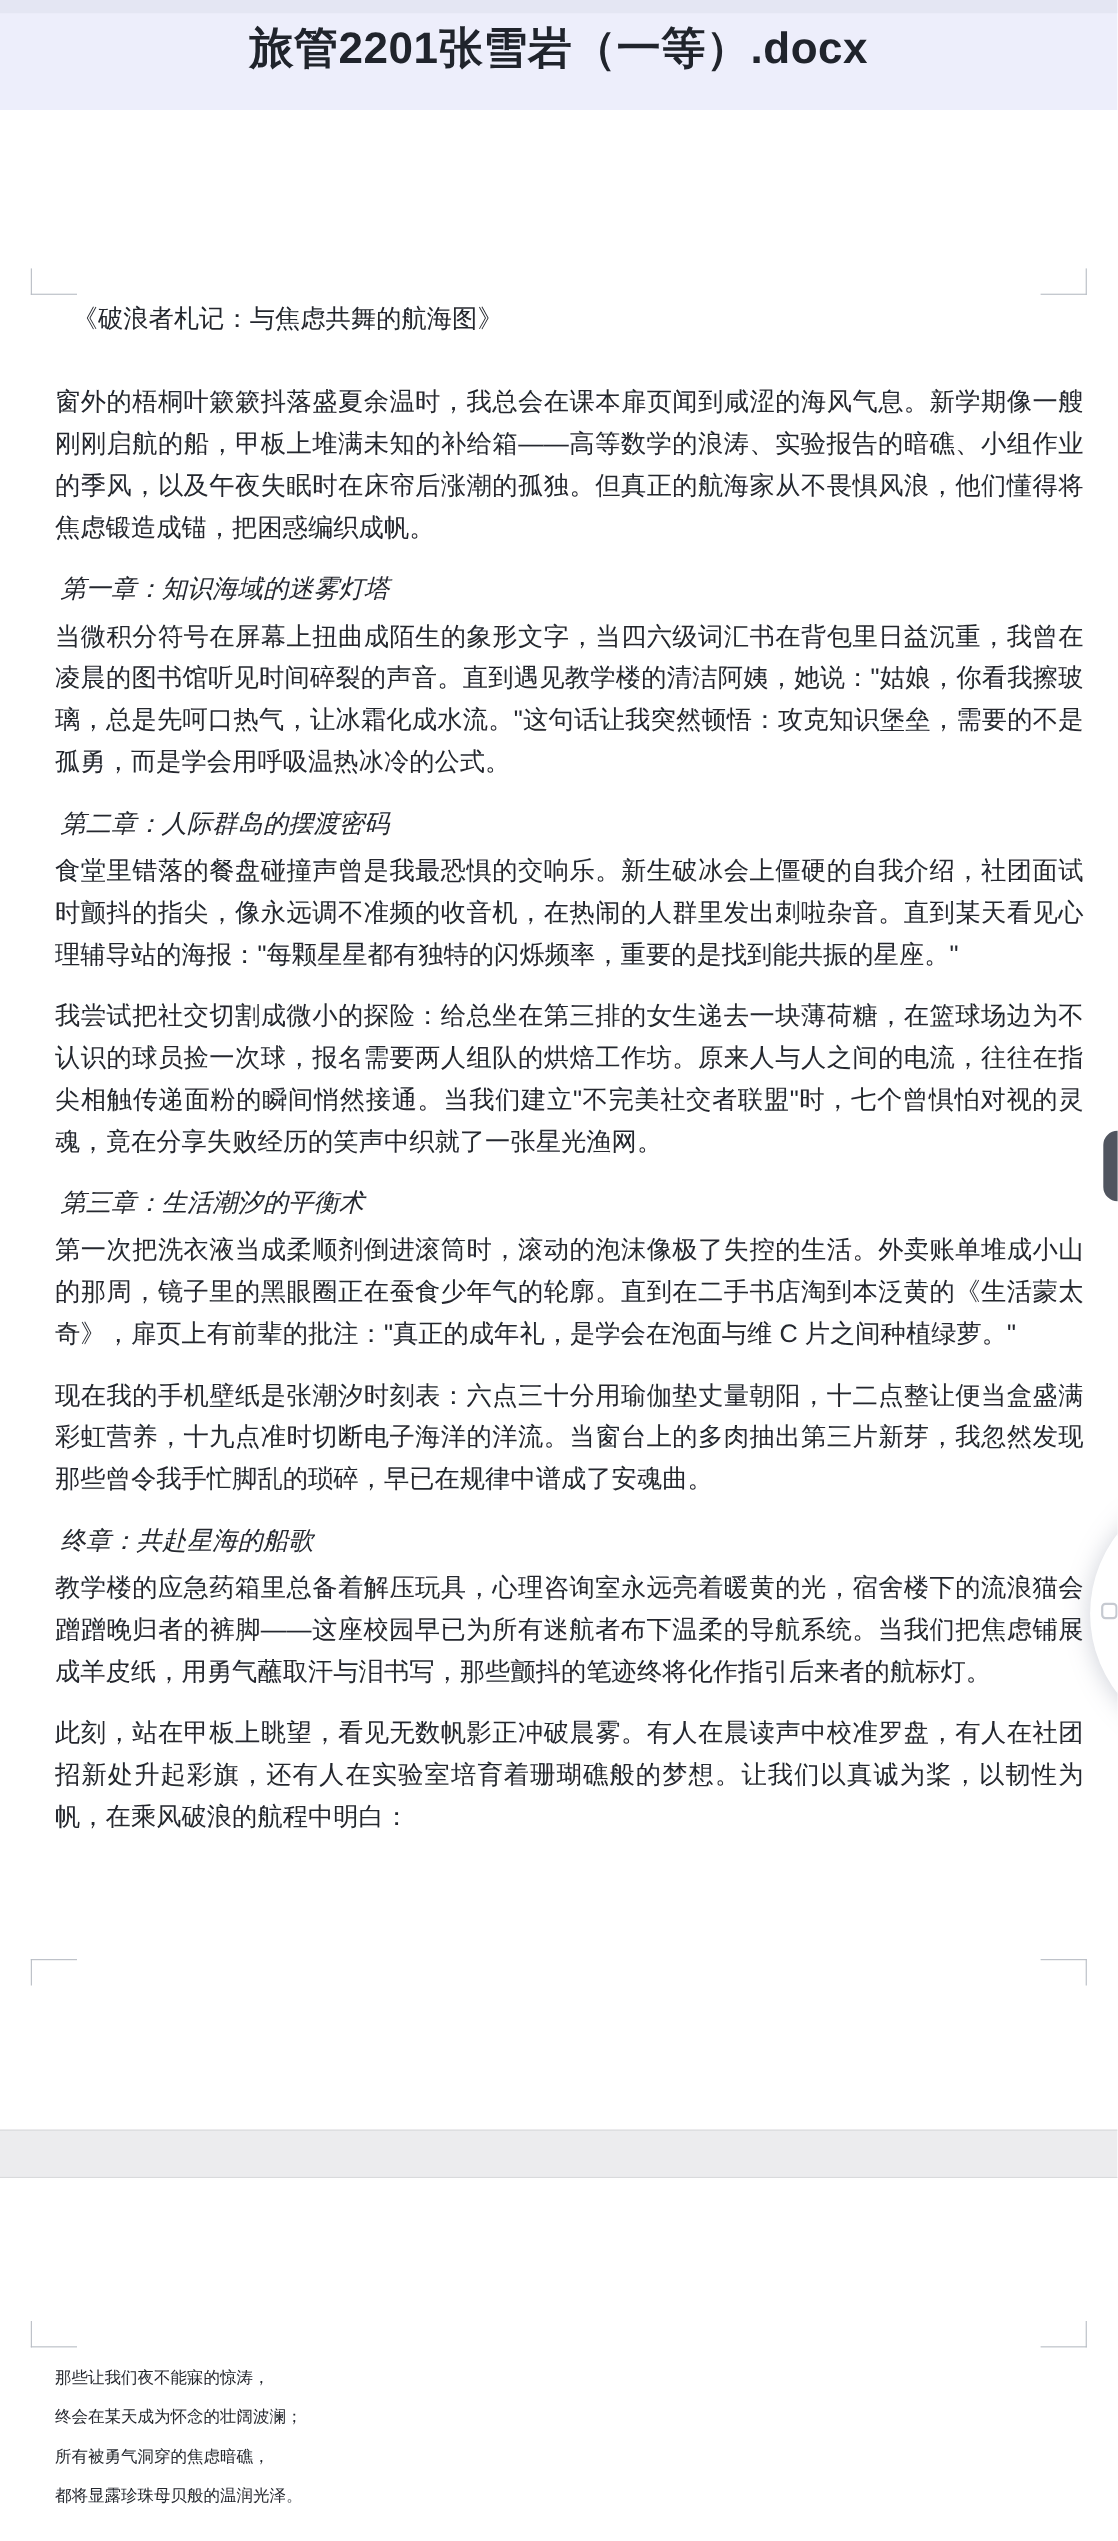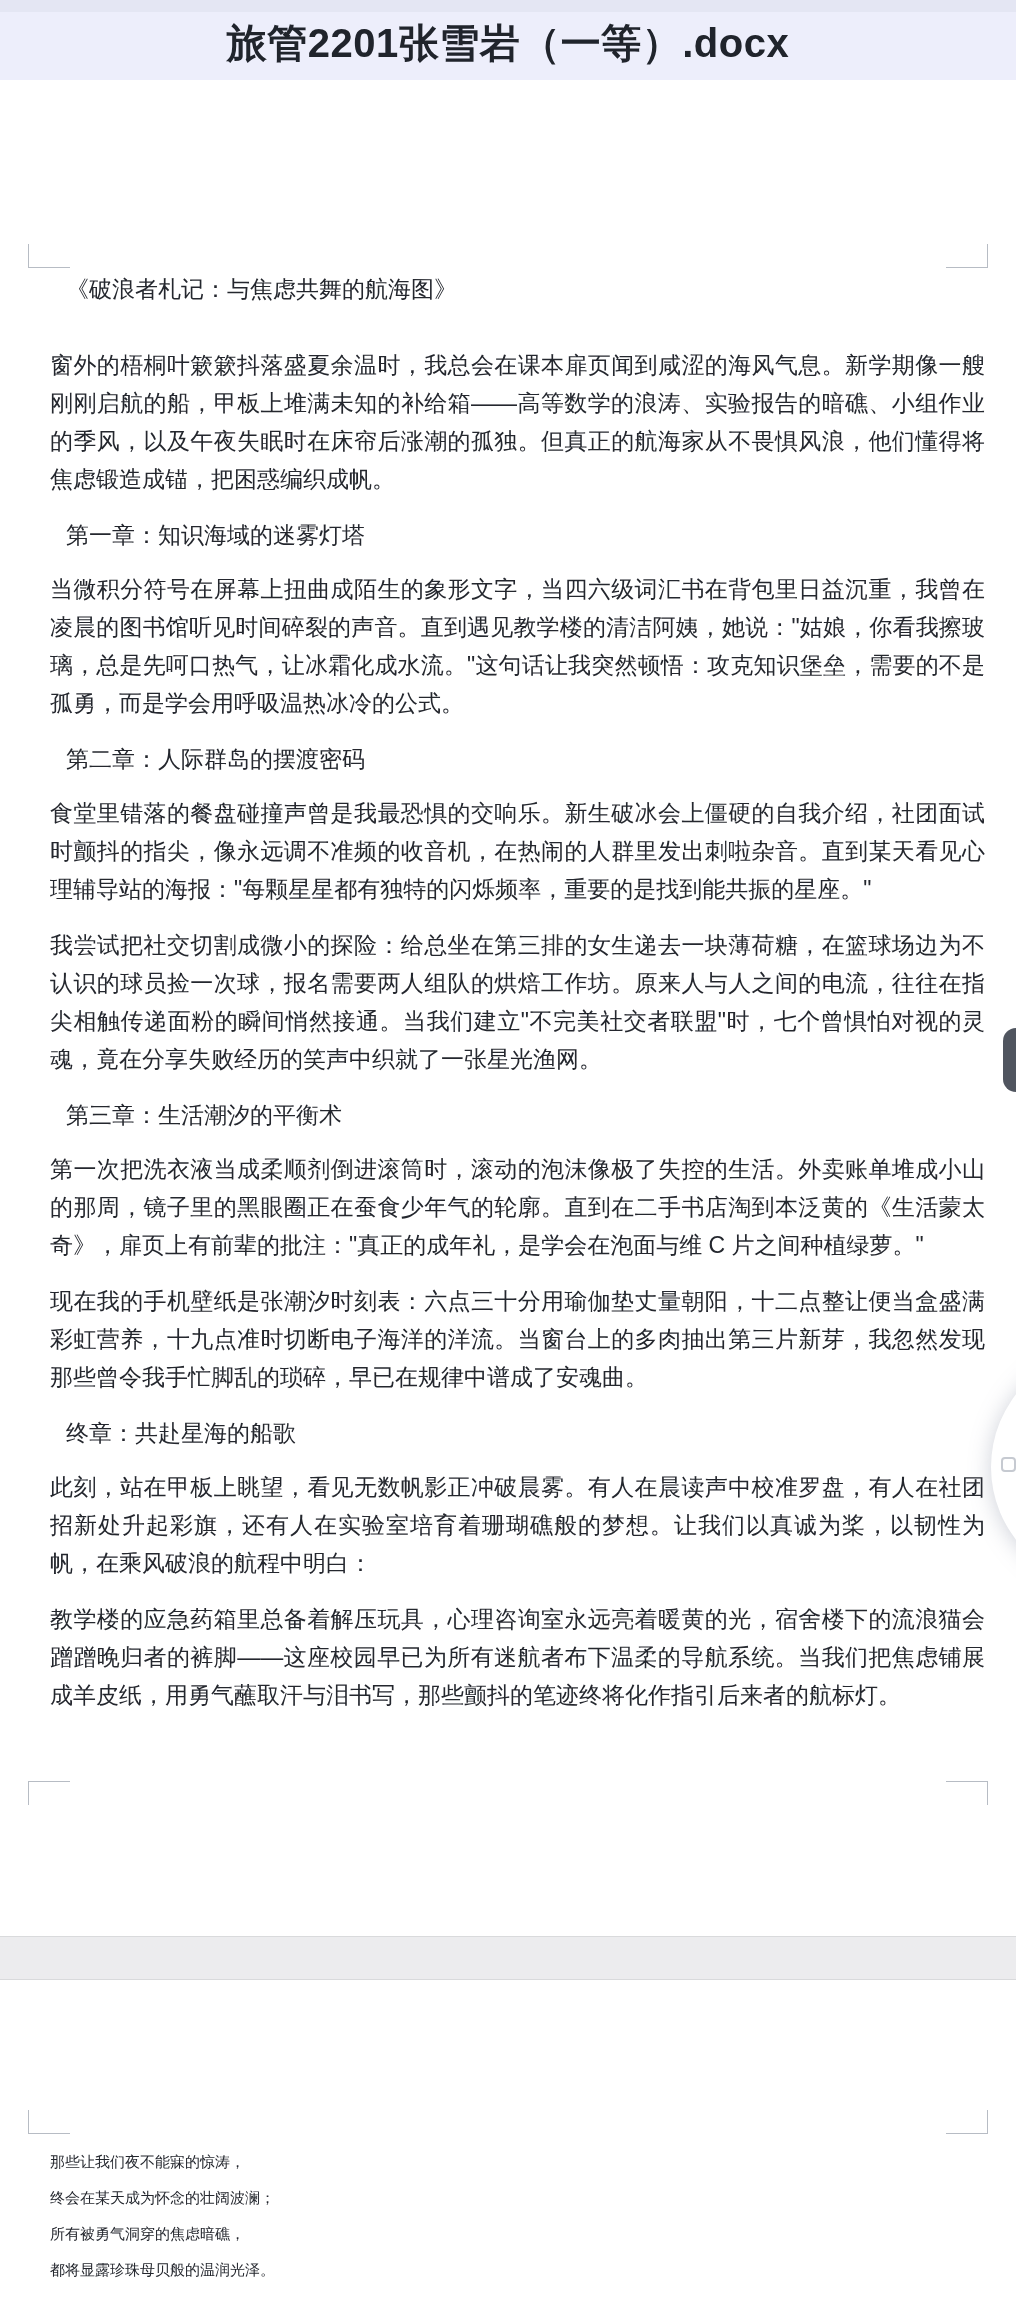--- a/index.html
+++ b/index.html
@@ -16,21 +16,21 @@
   body{
     position:relative;
     width:1016px;height:2310px;
     overflow:hidden;
     background:#ffffff;
     font-family:"Liberation Sans","DejaVu Sans",sans-serif;
     color:var(--text-primary);
   }
   
   .header{
-    position:absolute;top:0;left:0;width:100%;height:80px;
+    position:absolute;top:0;left:0;width:100%;height:100px;
     background:var(--header-bg);
   }
   .header-strip{
     position:absolute;top:0;left:0;width:100%;height:12px;
     background:var(--header-strip);
   }
   .file-title{
     position:absolute;top:16px;left:0;width:100%;
     text-align:center;
     font-size:40px;font-weight:700;
@@ -42,21 +42,21 @@
   .doc-content{
     position:absolute;top:270px;left:50px;width:935px;
     font-size:23px;line-height:38px;
     text-align:justify;
     text-justify:inter-ideograph;
     word-break:break-all;
     color:var(--text-primary);
   }
   .doc-title{margin:0 0 38px 16px;text-align:left;}
   .para{margin:0 0 18px 0;}
-  .heading{margin:16px;}
+  .heading{margin:5px;font-style:italic;}
   
   .mark{position:absolute;width:42px;height:24px;pointer-events:none;}
   .mark.tl{border-left:1px solid var(--corner-mark);border-bottom:1px solid var(--corner-mark);}
   .mark.tr{border-right:1px solid var(--corner-mark);border-bottom:1px solid var(--corner-mark);}
   .mark.bl{border-left:1px solid var(--corner-mark);border-top:1px solid var(--corner-mark);}
   .mark.br{border-right:1px solid var(--corner-mark);border-top:1px solid var(--corner-mark);}
   
   .page-separator{
     position:absolute;left:0;top:1936px;width:100%;height:44px;
     background:var(--separator-fill);
@@ -107,22 +107,22 @@
     <p class="para">窗外的梧桐叶簌簌抖落盛夏余温时，我总会在课本扉页闻到咸涩的海风气息。新学期像一艘刚刚启航的船，甲板上堆满未知的补给箱——高等数学的浪涛、实验报告的暗礁、小组作业的季风，以及午夜失眠时在床帘后涨潮的孤独。但真正的航海家从不畏惧风浪，他们懂得将焦虑锻造成锚，把困惑编织成帆。</p>
     <p class="heading">第一章：知识海域的迷雾灯塔</p>
     <p class="para">当微积分符号在屏幕上扭曲成陌生的象形文字，当四六级词汇书在背包里日益沉重，我曾在凌晨的图书馆听见时间碎裂的声音。直到遇见教学楼的清洁阿姨，她说："姑娘，你看我擦玻璃，总是先呵口热气，让冰霜化成水流。"这句话让我突然顿悟：攻克知识堡垒，需要的不是孤勇，而是学会用呼吸温热冰冷的公式。</p>
     <p class="heading">第二章：人际群岛的摆渡密码</p>
     <p class="para">食堂里错落的餐盘碰撞声曾是我最恐惧的交响乐。新生破冰会上僵硬的自我介绍，社团面试时颤抖的指尖，像永远调不准频的收音机，在热闹的人群里发出刺啦杂音。直到某天看见心理辅导站的海报："每颗星星都有独特的闪烁频率，重要的是找到能共振的星座。"</p>
     <p class="para">我尝试把社交切割成微小的探险：给总坐在第三排的女生递去一块薄荷糖，在篮球场边为不认识的球员捡一次球，报名需要两人组队的烘焙工作坊。原来人与人之间的电流，往往在指尖相触传递面粉的瞬间悄然接通。当我们建立"不完美社交者联盟"时，七个曾惧怕对视的灵魂，竟在分享失败经历的笑声中织就了一张星光渔网。</p>
     <p class="heading">第三章：生活潮汐的平衡术</p>
     <p class="para">第一次把洗衣液当成柔顺剂倒进滚筒时，滚动的泡沫像极了失控的生活。外卖账单堆成小山的那周，镜子里的黑眼圈正在蚕食少年气的轮廓。直到在二手书店淘到本泛黄的《生活蒙太奇》，扉页上有前辈的批注："真正的成年礼，是学会在泡面与维 C 片之间种植绿萝。"</p>
     <p class="para">现在我的手机壁纸是张潮汐时刻表：六点三十分用瑜伽垫丈量朝阳，十二点整让便当盒盛满彩虹营养，十九点准时切断电子海洋的洋流。当窗台上的多肉抽出第三片新芽，我忽然发现那些曾令我手忙脚乱的琐碎，早已在规律中谱成了安魂曲。</p>
     <p class="heading">终章：共赴星海的船歌</p>
+    <p class="para">教学楼的应急药箱里总备着解压玩具，心理咨询室永远亮着暖黄的光，宿舍楼下的流浪猫会蹭蹭晚归者的裤脚——这座校园早已为所有迷航者布下温柔的导航系统。当我们把焦虑铺展成羊皮纸，用勇气蘸取汗与泪书写，那些颤抖的笔迹终将化作指引后来者的航标灯。</p>
     <p class="para">此刻，站在甲板上眺望，看见无数帆影正冲破晨雾。有人在晨读声中校准罗盘，有人在社团招新处升起彩旗，还有人在实验室培育着珊瑚礁般的梦想。让我们以真诚为桨，以韧性为帆，在乘风破浪的航程中明白：</p>
-    <p class="para">教学楼的应急药箱里总备着解压玩具，心理咨询室永远亮着暖黄的光，宿舍楼下的流浪猫会蹭蹭晚归者的裤脚——这座校园早已为所有迷航者布下温柔的导航系统。当我们把焦虑铺展成羊皮纸，用勇气蘸取汗与泪书写，那些颤抖的笔迹终将化作指引后来者的航标灯。</p>
   </div>
 </div>
 
 <div class="scroll-pill"></div>
 <div class="floating-button">
   <span class="mini-glyph"></span>
 </div>
 
 <div class="page-separator"></div>
 

